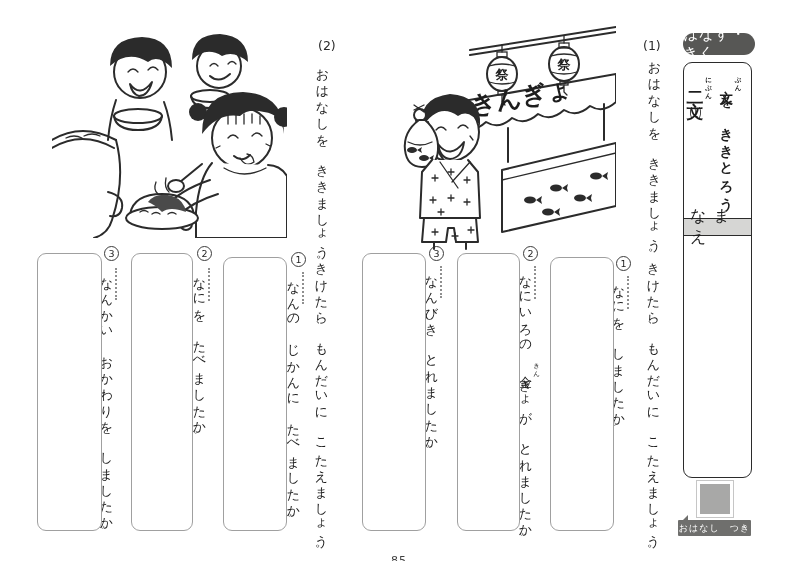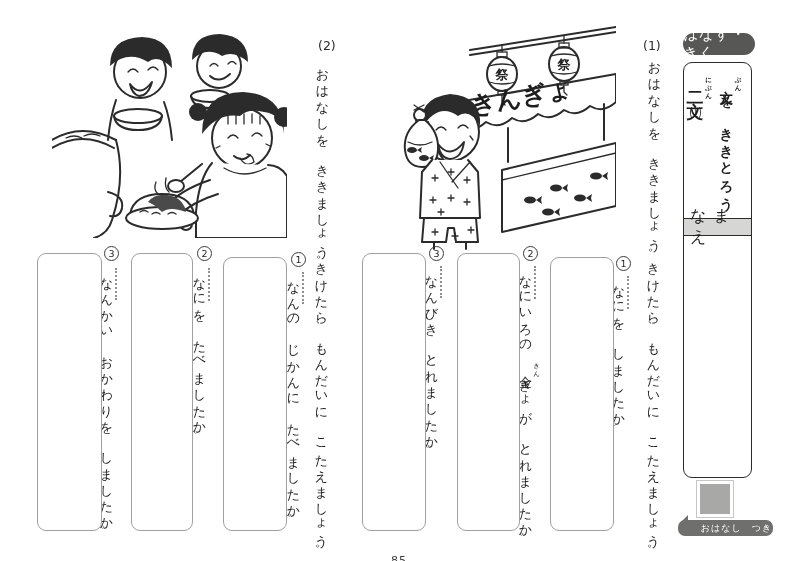--- a/index.html
+++ b/index.html
@@ -49,22 +49,22 @@
     background:#d6d6d4; border-top:1.3px solid #2b2b2b; border-bottom:1.3px solid #2b2b2b;
     display:flex; align-items:center; justify-content:center;
     font-size:16px; letter-spacing:7px; padding-left:6px; box-sizing:content-box;
   }
   .name-area { position:absolute; top:172px; left:0; right:0; bottom:0; }
 
   .qr-frame { border:1px solid #c6c6c6; background:#fff; padding:3px; box-sizing:border-box; }
   .qr-inner { width:100%; height:100%; background:#a8a8a7; }
 
   .story-badge {
-    background:#6f6f6d; color:#fff; font-size:9px; border-radius:7px;
-    display:flex; align-items:center; justify-content:center; letter-spacing:1px;padding-left:22px;
+    background:#6f6f6d; color:#fff; font-size:9px; border-radius:1px;
+    display:flex; align-items:center; justify-content:center; letter-spacing:1px;
   }
   .story-badge::before {
     content:""; position:absolute; left:2px; top:-5px;
     border:4px solid transparent; border-bottom-color:#6f6f6d; border-right-color:#6f6f6d;
   }
 
   .pagenum { font-size:11px; color:#3f3f3f; letter-spacing:1px;margin-top:24px; }
 
   svg { display:block; }
   svg text { font-family:"DejaVu Sans", sans-serif; fill:#1d1d1d; }

